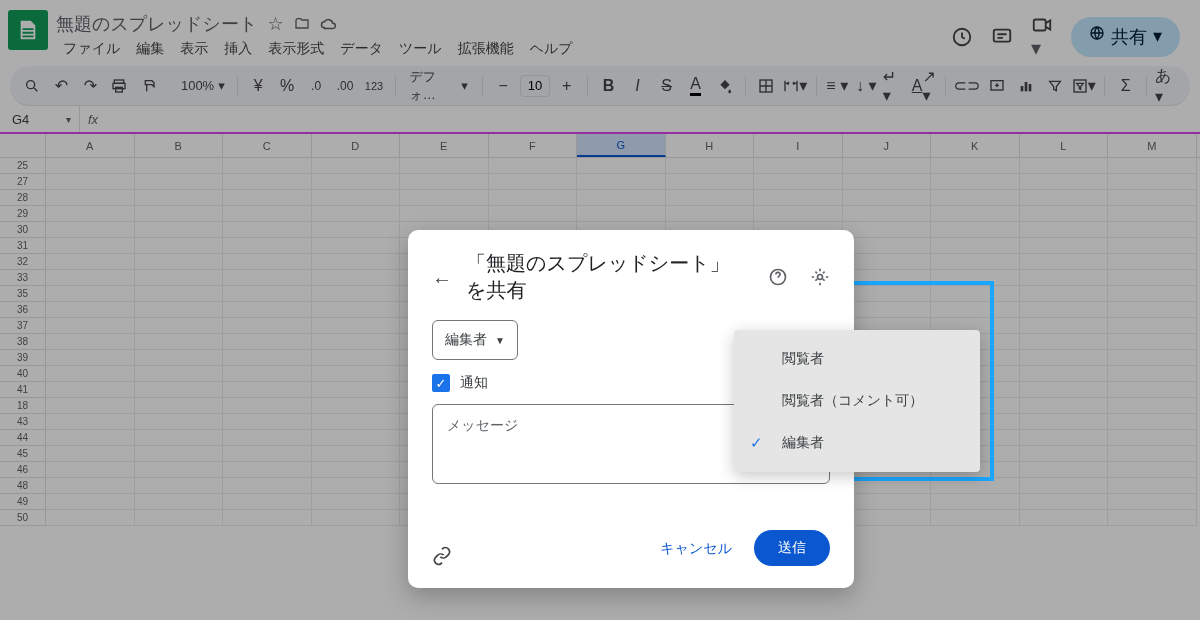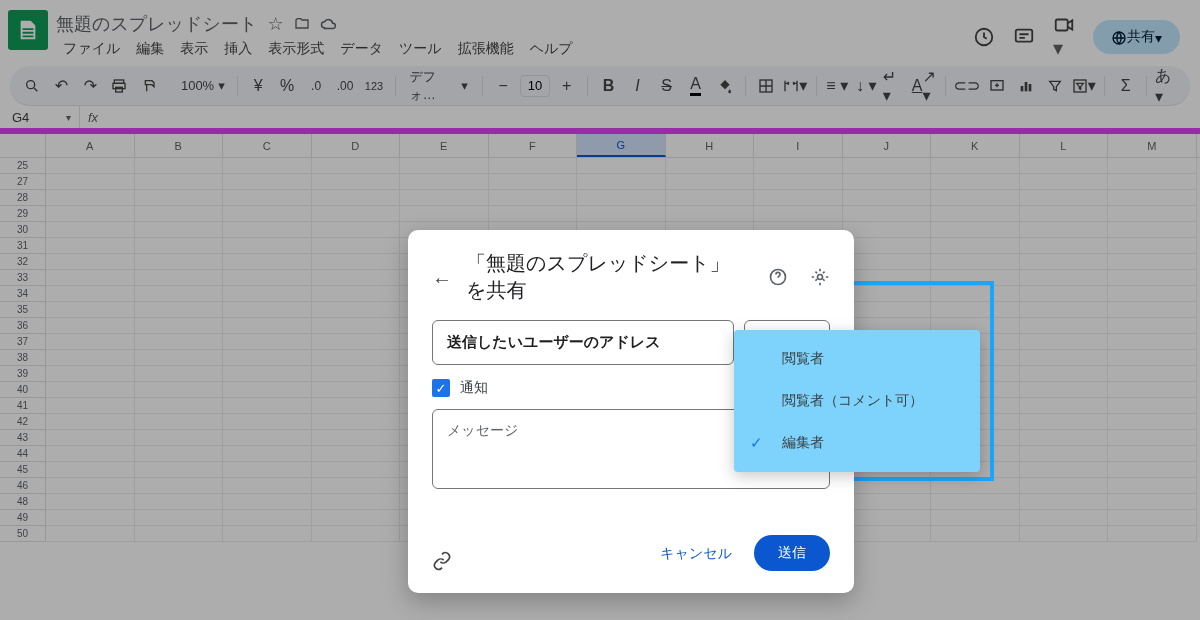--- a/index.html
+++ b/index.html
@@ -13,33 +13,33 @@
 .app-icon { width: 40px; height: 40px; background: #0f9d58; border-radius: 3px; display: flex; align-items: center; justify-content: center; margin-top: 4px; }
 .app-icon svg { width: 22px; height: 28px; fill: #fff; }
 .title-stack { display: flex; flex-direction: column; gap: 2px; flex: 1; }
 .title-row { display: flex; align-items: center; gap: 10px; color: #444; font-size: 18px; margin-top: 6px; }
 .title-row .title { color: #5f6368; }
 .title-row .icon-btn { color: #5f6368; cursor: pointer; }
 .menu-row { display: flex; gap: 2px; font-size: 14px; color: #444; }
 .menu-row span { padding: 2px 7px; border-radius: 4px; cursor: pointer; }
 .right-actions { display: flex; align-items: center; gap: 18px; padding-right: 12px; margin-top: 8px; }
 .right-actions .icon { color: #5f6368; cursor: pointer; font-size: 20px; }
-.share-btn { background: #c3e7ff; color: #001d35; border-radius: 32px; padding: 8px 18px; display: flex; align-items: flex-end; font-size: 14px; cursor: pointer; }
+.share-btn { background: #c3e7ff; color: #001d35; border-radius: 32px; padding: 8px 18px; display: flex; align-items: flex-start; gap: 6px; font-size: 18px; cursor: pointer; }
 .share-caret { color: #001d35; }
 
 
 .toolbar { display: flex; align-items: center; gap: 4px; padding: 4px 10px; border-bottom: 1px solid #e0e0e0; height: 40px; margin: 6px 10px 0 10px; background: #f0f4f9; border-radius: 24px; }
 .t-btn { width: 28px; height: 28px; display: flex; align-items: center; justify-content: center; color: #444; cursor: pointer; border-radius: 4px; font-size: 16px; }
 .t-sep { width: 1px; height: 20px; background: #dadce0; margin: 0 4px; }
 .zoom { font-size: 13px; color: #444; padding: 0 4px; display: flex; gap: 4px; margin-left: 12px; }
 .font-sel { font-size: 13px; color: #444; padding: 0 6px; display: flex; align-items: center; gap: 6px; }
 .font-size-box { border: 1px solid #dadce0; border-radius: 4px; width: 34px; height: 22px; display: flex; align-items: center; justify-content: center; font-size: 13px; }
 
 
-.formula-row { display: flex; align-items: center; height: 28px; border-bottom: 6px solid #d946ef; }
+.formula-row { display: flex; align-items: center; height: 28px; border-bottom: 2px solid #d946ef; }
 .name-box { width: 80px; display: flex; align-items: center; justify-content: space-between; padding: 0 8px 0 12px; font-size: 13px; color: #3c4043; border-right: 1px solid #e0e0e0; height: 100%; }
 .fx { color: #5f6368; padding: 0 8px; font-style: italic; font-size: 13px; }
 
 
 .grid-area { position: relative; width: 100%; height: calc(620px - 50px - 40px - 28px - 8px); overflow: hidden; }
 .col-headers { display: flex; height: 24px; background: #fff; border-bottom: 1px solid #e0e0e0; }
 .corner { width: 46px; height: 24px; border-right: 1px solid #e0e0e0; border-bottom: 1px solid #e0e0e0; background: #fff; }
 .col-h { width: 88.5px; display: flex; align-items: center; justify-content: center; font-size: 11px; color: #5f6368; border-right: 1px solid #e0e0e0; }
 .col-h.sel { background: #d3e3fd; color: #0b57d0; border-bottom: 2px solid #0b57d0; }
 .rows { }
@@ -65,21 +65,21 @@
 
 .msg-box { border: 1px solid #747775; border-radius: 6px; padding: 12px 14px; height: 80px; font-size: 14px; color: #5f6368; }
 
 .dlg-foot { display: flex; align-items: flex-end; margin-top: 46px; }
 .link-ic { color: #444; cursor: pointer; font-size: 18px; }
 .dlg-foot .spacer { flex: 1; }
 .cancel-btn { color: #0b57d0; font-size: 14px; font-weight: 500; padding: 8px 14px; cursor: pointer; border-radius: 20px; }
 .send-btn { background: #0b57d0; color: #fff; font-size: 14px; font-weight: 500; padding: 9px 24px; border-radius: 24px; cursor: pointer; margin-left: 8px; }
 
 
-.role-menu { position: absolute; left: 734px; top: 330px; width: 246px; background: #7dd3fc; border-radius: 4px; box-shadow: 0 4px 16px rgba(0,0,0,0.22); z-index: 120; padding: 8px 0; }
+.role-menu { position: absolute; left: 734px; top: 330px; width: 246px; background: #e5e5e5; border-radius: 4px; box-shadow: 0 4px 16px rgba(0,0,0,0.22); z-index: 120; padding: 8px 0; }
 .role-item { padding: 12px 18px 12px 48px; font-size: 14px; color: #3c4043; cursor: pointer; position: relative; }
 .role-item.checked::before { content: '✓'; position: absolute; left: 16px; color: #1a73e8; font-size: 15px; }
 
 
 .hl-box { position: absolute; left: 730px; top: 281px; width: 264px; height: 200px; border: 4px solid #1aa6ff; z-index: 90; pointer-events: none; }
 
 svg { display: block; }
 </style>
 </head>
 <body>
@@ -393,36 +393,20 @@
         <div class="cell"></div>
         <div class="cell"></div>
         <div class="cell"></div>
         <div class="cell"></div>
         <div class="cell"></div>
         <div class="cell"></div>
         <div class="cell"></div>
         <div class="cell"></div>
       </div>
       <div class="row">
-        <div class="row-h">34</div>
-        <div class="cell"></div>
-        <div class="cell"></div>
-        <div class="cell"></div>
-        <div class="cell"></div>
-        <div class="cell"></div>
-        <div class="cell"></div>
-        <div class="cell"></div>
-        <div class="cell"></div>
-        <div class="cell"></div>
-        <div class="cell"></div>
-        <div class="cell"></div>
-        <div class="cell"></div>
-        <div class="cell"></div>
-      </div>
-      <div class="row">
         <div class="row-h">35</div>
         <div class="cell"></div>
         <div class="cell"></div>
         <div class="cell"></div>
         <div class="cell"></div>
         <div class="cell"></div>
         <div class="cell"></div>
         <div class="cell"></div>
         <div class="cell"></div>
         <div class="cell"></div>
@@ -521,21 +505,21 @@
         <div class="cell"></div>
         <div class="cell"></div>
         <div class="cell"></div>
         <div class="cell"></div>
         <div class="cell"></div>
         <div class="cell"></div>
         <div class="cell"></div>
         <div class="cell"></div>
       </div>
       <div class="row">
-        <div class="row-h">42</div>
+        <div class="row-h">18</div>
         <div class="cell"></div>
         <div class="cell"></div>
         <div class="cell"></div>
         <div class="cell"></div>
         <div class="cell"></div>
         <div class="cell"></div>
         <div class="cell"></div>
         <div class="cell"></div>
         <div class="cell"></div>
         <div class="cell"></div>
@@ -673,21 +657,20 @@
         </svg>
     </span>
     <span class="dlg-gear">
       <svg width="20" height="20" viewBox="0 0 24 24" fill="none" stroke="#5f6368" stroke-width="2">
           <circle cx="12" cy="12" r="3"></circle>
           <path d="M12 2v3m0 14v3m10-10h-3M5 12H2m15.5-6.5l-2 2m-7 7l-2 2m11 0l-2-2m-7-7l-2-2"></path>
         </svg>
     </span>
   </div>
   <div class="dlg-row1">
-    <div class="addr-box">送信したいユーザーのアドレス</div>
     <div class="role-sel">
       <span>編集者</span>
         <span class="role-caret">▼</span>
     </div>
   </div>
   <div class="notify-row">
     <div class="chk">✓</div>
     <span class="notify-label">通知</span>
   </div>
   <div class="msg-box">メッセージ</div>

